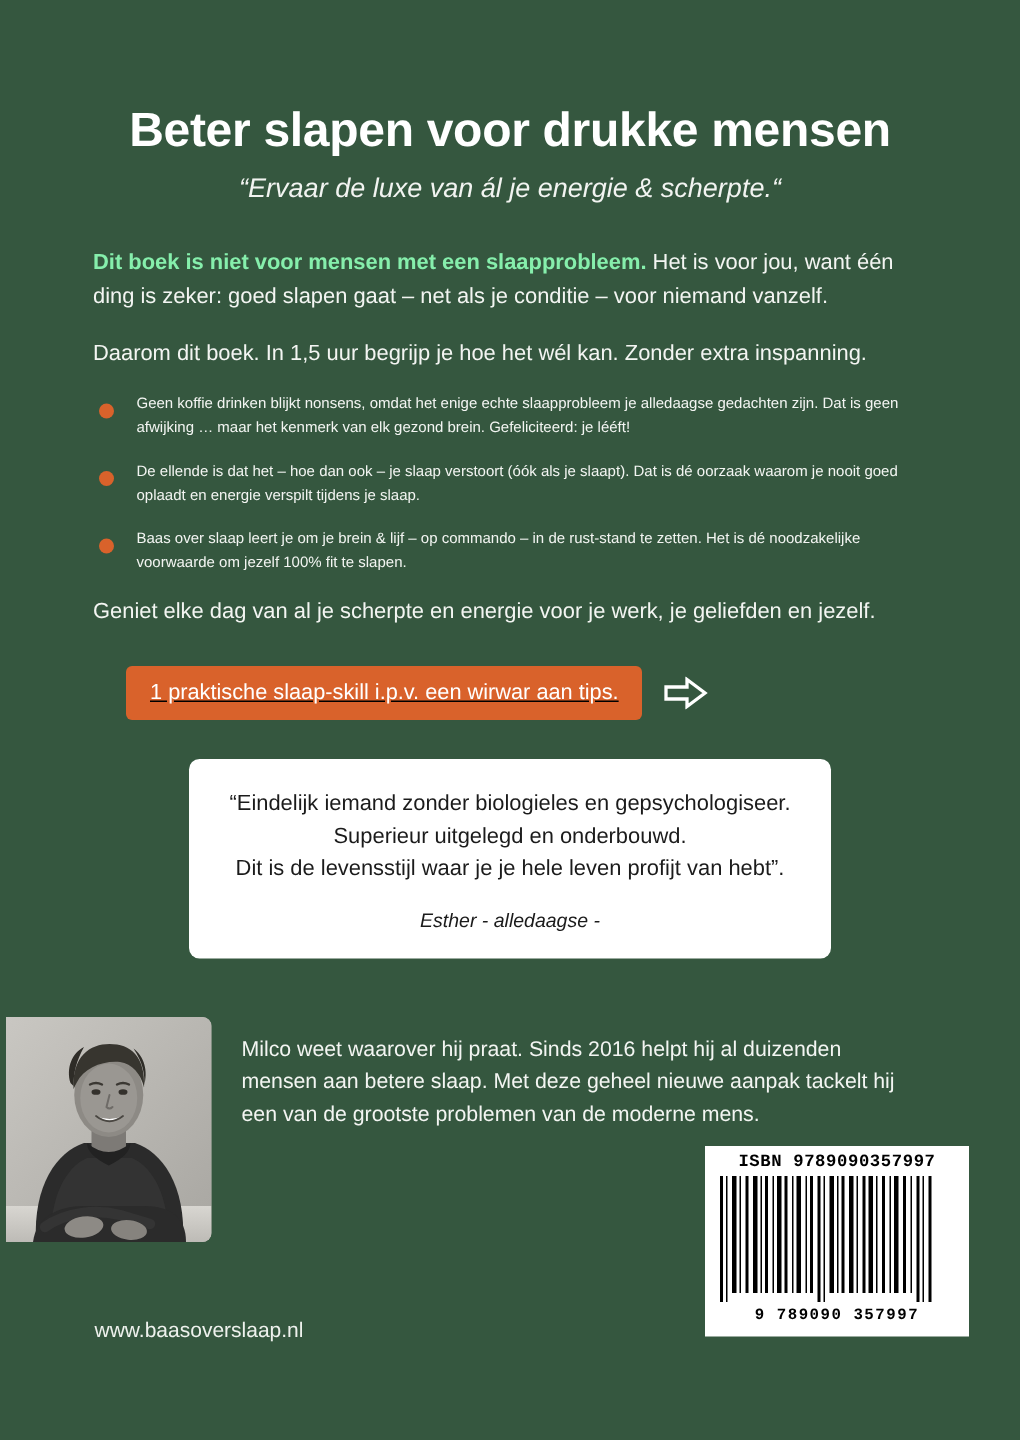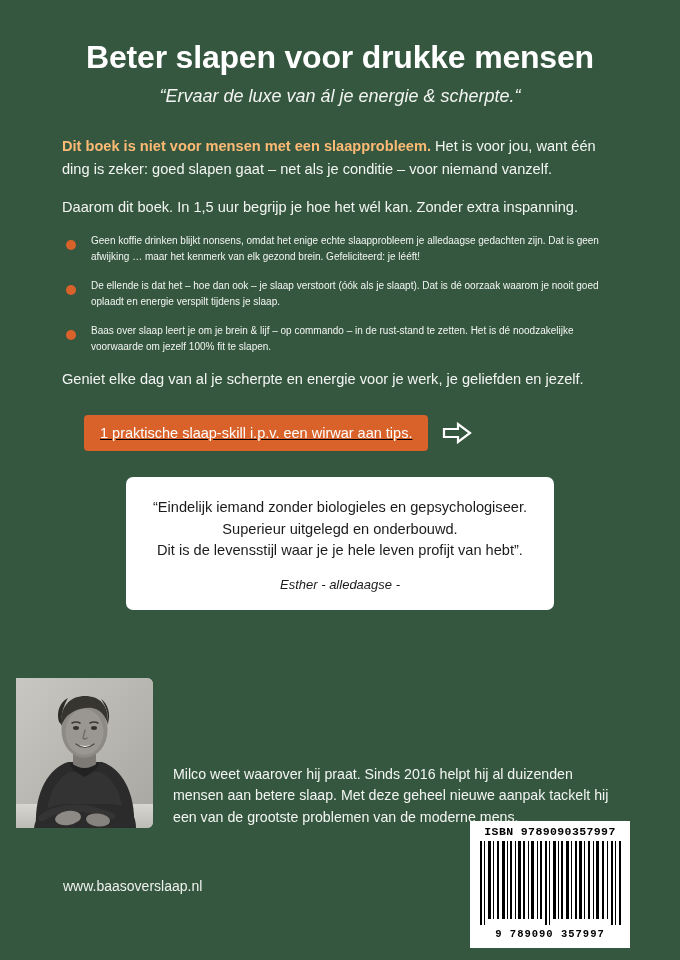--- a/index.html
+++ b/index.html
@@ -19,21 +19,21 @@
     position: relative;
     width: 680px;
     height: 960px;
     background: #35573f;
     box-sizing: border-box;
     overflow: hidden;
   }
 
   
   .header {
-    padding-top: 40px;
+    padding-top: 69px;
     text-align: center;
   }
   .book-title {
     margin: 0;
     color: #ffffff;
     font-size: 32px;
     font-weight: bold;
     letter-spacing: -0.2px;
     line-height: 1.12;
   }
@@ -52,21 +52,21 @@
     padding: 28px 62px 0 62px;
     color: #f3f5f2;
     font-size: 14.6px;
     line-height: 1.55;
   }
   .para {
     margin: 0 0 15px 0;
   }
   .para.lead-strong b {
     font-weight: bold;
-    color: #fdba74;
+    color: #86efac;
   }
 
   
   .bullets {
     list-style: none;
     margin: 0;
     padding: 0 62px 0 62px;
   }
   .bullet-item {
     position: relative;
@@ -148,25 +148,25 @@
   .testimonial-author {
     margin: 16px 0 0 0;
     font-size: 13px;
     font-style: italic;
     color: #1b1b1b;
   }
 
   
   .author-block {
     position: absolute;
-    left: 16px;
+    left: 4px;
     top: 678px;
     right: 0;
     display: flex;
-    align-items: flex-end;
+    align-items: flex-start;
   }
   .author-photo {
     width: 137px;
     height: 150px;
     flex: 0 0 auto;
     border-radius: 0 6px 6px 0;
     overflow: hidden;
     background: #b9b7b2;
     display: block;
   }
@@ -187,22 +187,22 @@
     position: absolute;
     left: 63px;
     top: 878px;
     color: #eef1ed;
     font-size: 14px;
   }
 
   .barcode-box {
     position: absolute;
     left: 470px;
-    top: 821px;
-    width: 160px;
+    top: 764px;
+    width: 176px;
     height: 127px;
     background: #ffffff;
     padding: 5px 6px 4px 6px;
     box-sizing: border-box;
   }
   .barcode-isbn {
     text-align: center;
     font-family: "Liberation Mono", monospace;
     font-size: 11.5px;
     font-weight: bold;

